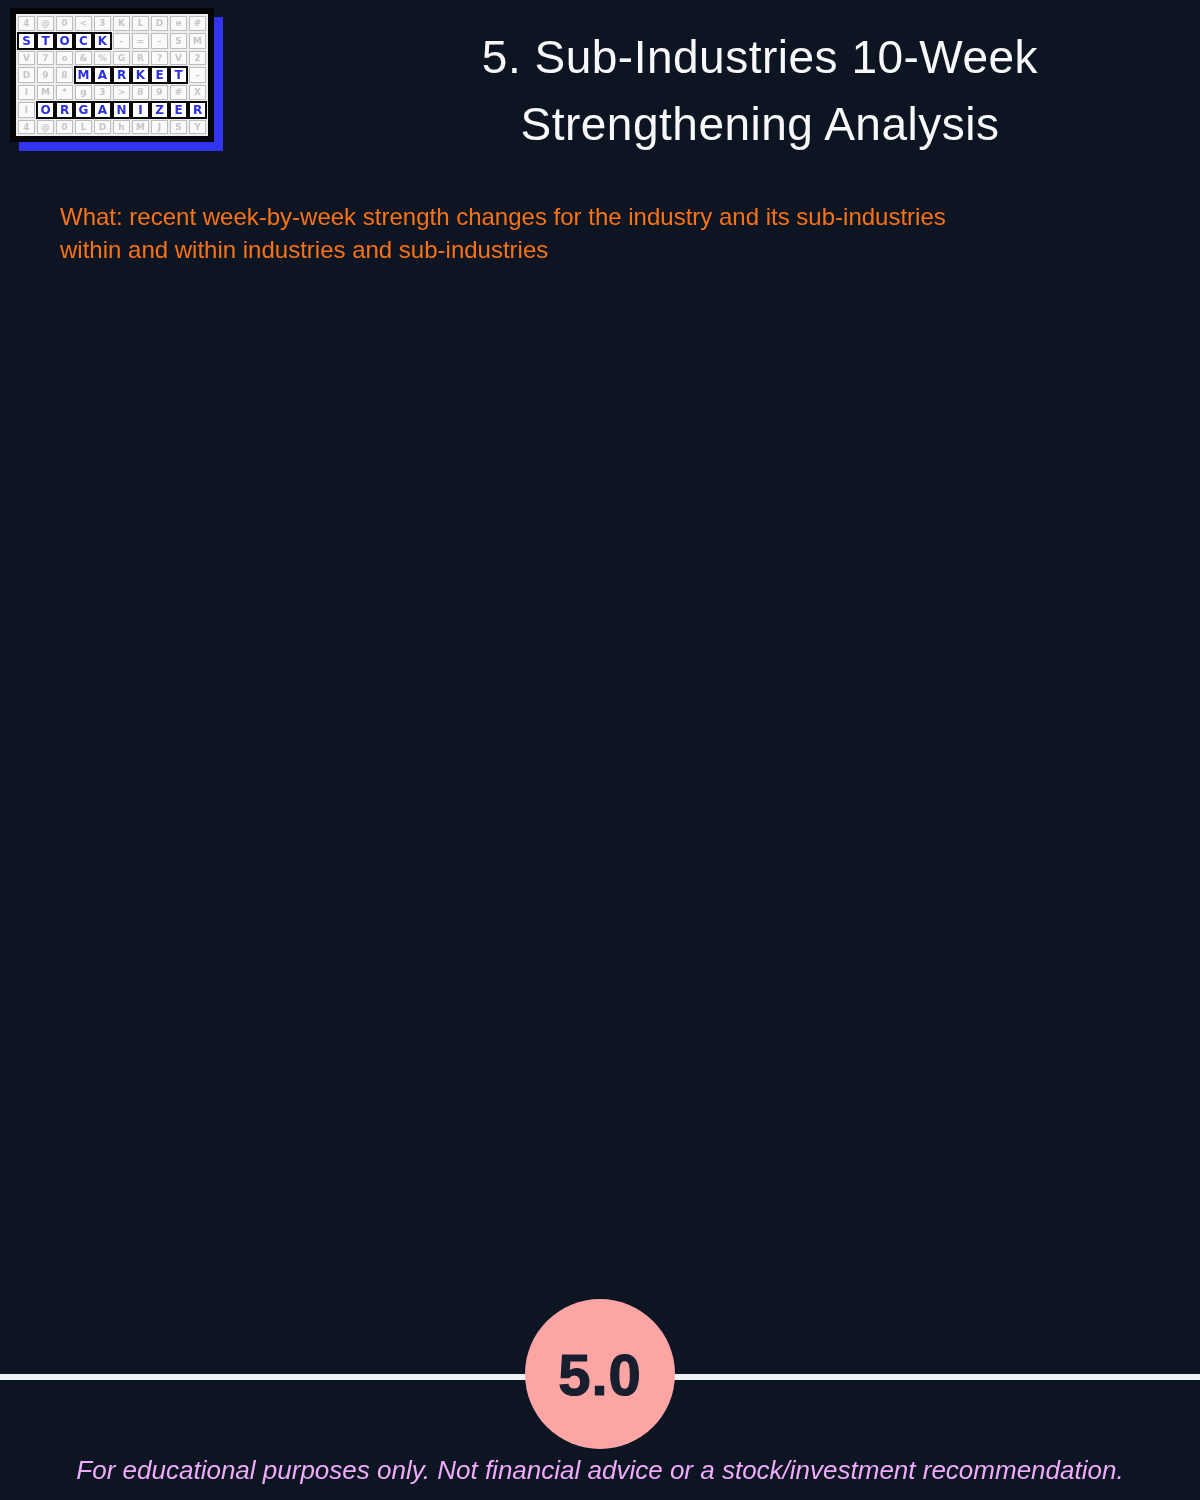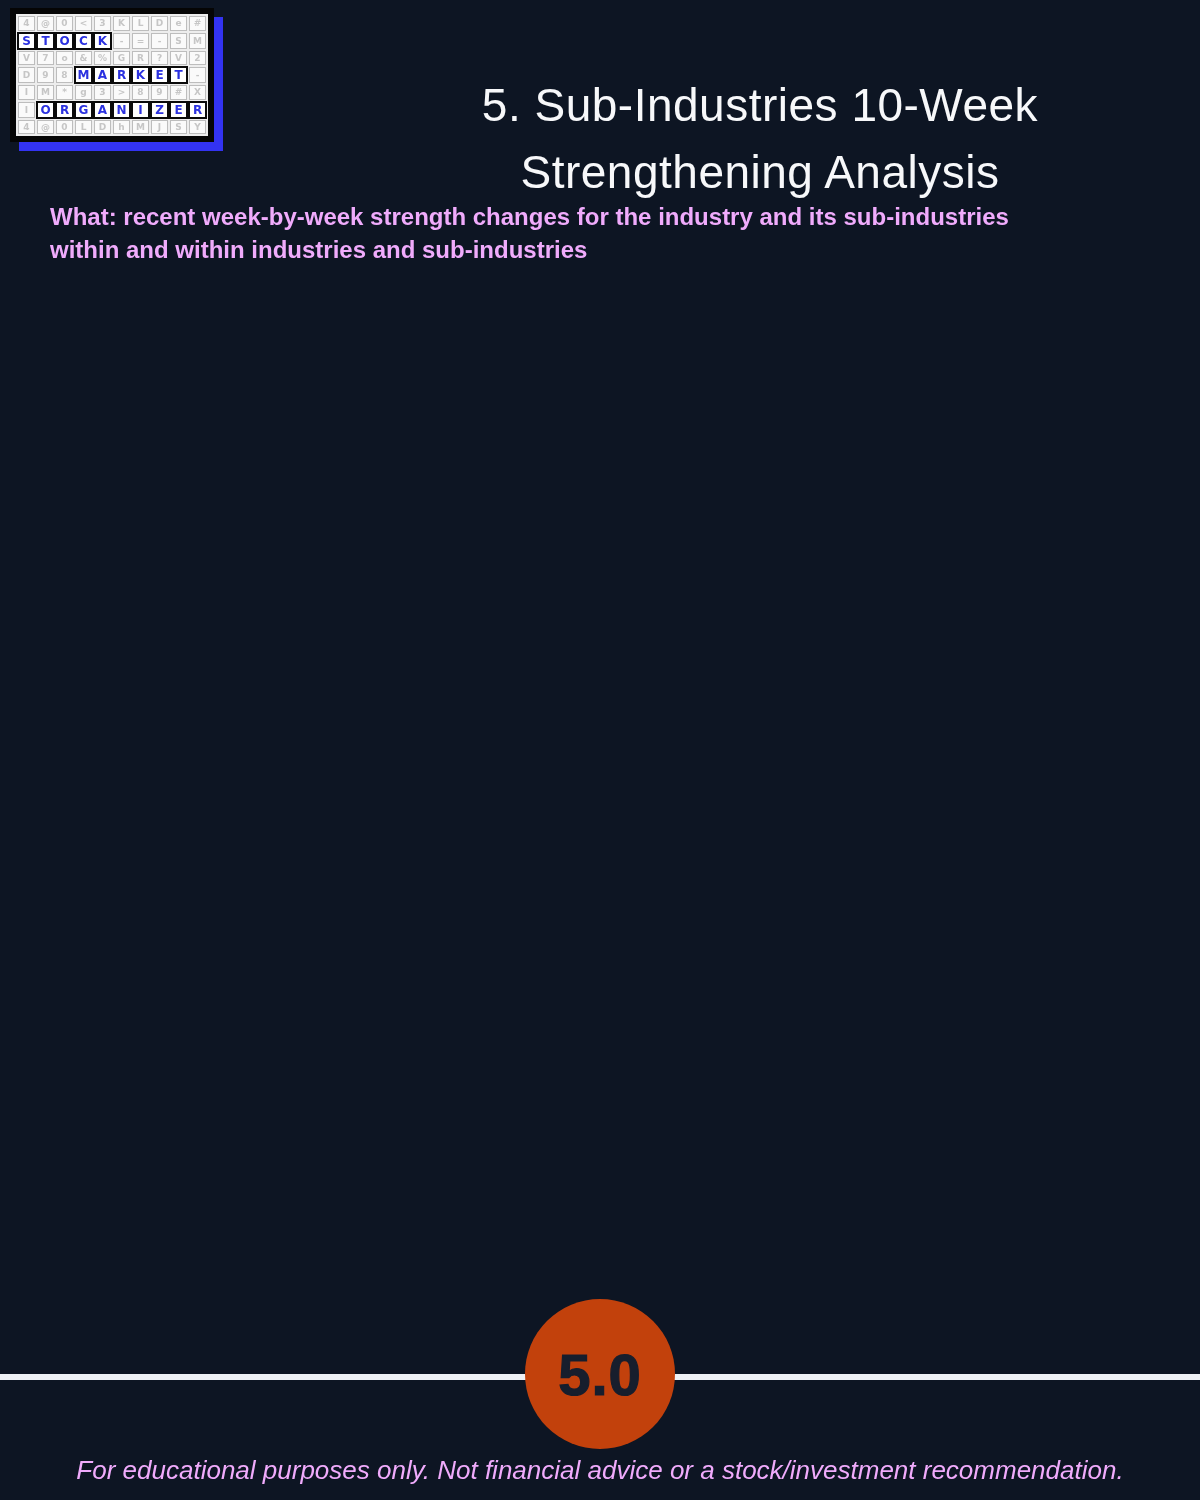--- a/index.html
+++ b/index.html
@@ -51,43 +51,42 @@
 
   
   .title {
     position:absolute; left:360px; top:24px; width:800px;
     text-align:center;
     color:#f7f8fa;
     font-size:46px;
     line-height:67px;
     font-weight:400;
     letter-spacing:0.5px;
-    margin-top:48px;
   }
 
   
   .intro {
-    position:absolute; left:50px; top:200px; width:1080px;
-    color:#f0abfc;
+    position:absolute; left:60px; top:200px; width:1080px;
+    color:#f97316;
     font-size:24px;
     line-height:33px;
-    font-weight:700;
+    font-weight:400;
   }
 
   
   .divider {
     position:absolute; left:0; top:1374px;
     width:1200px; height:6px;
     background:#eef1f6;
   }
   .badge {
     position:absolute; left:525px; top:1299px;
     width:150px; height:150px;
     border-radius:50%;
-    background:#c2410c;
+    background:#fca5a5;
     display:flex; align-items:center; justify-content:center;
     z-index:2;
   }
   .badge-number {
     color:#171e2d;
     font-size:58px;
     font-weight:700;
     -webkit-text-stroke:1.2px #171e2d;
     letter-spacing:1px;
   }

